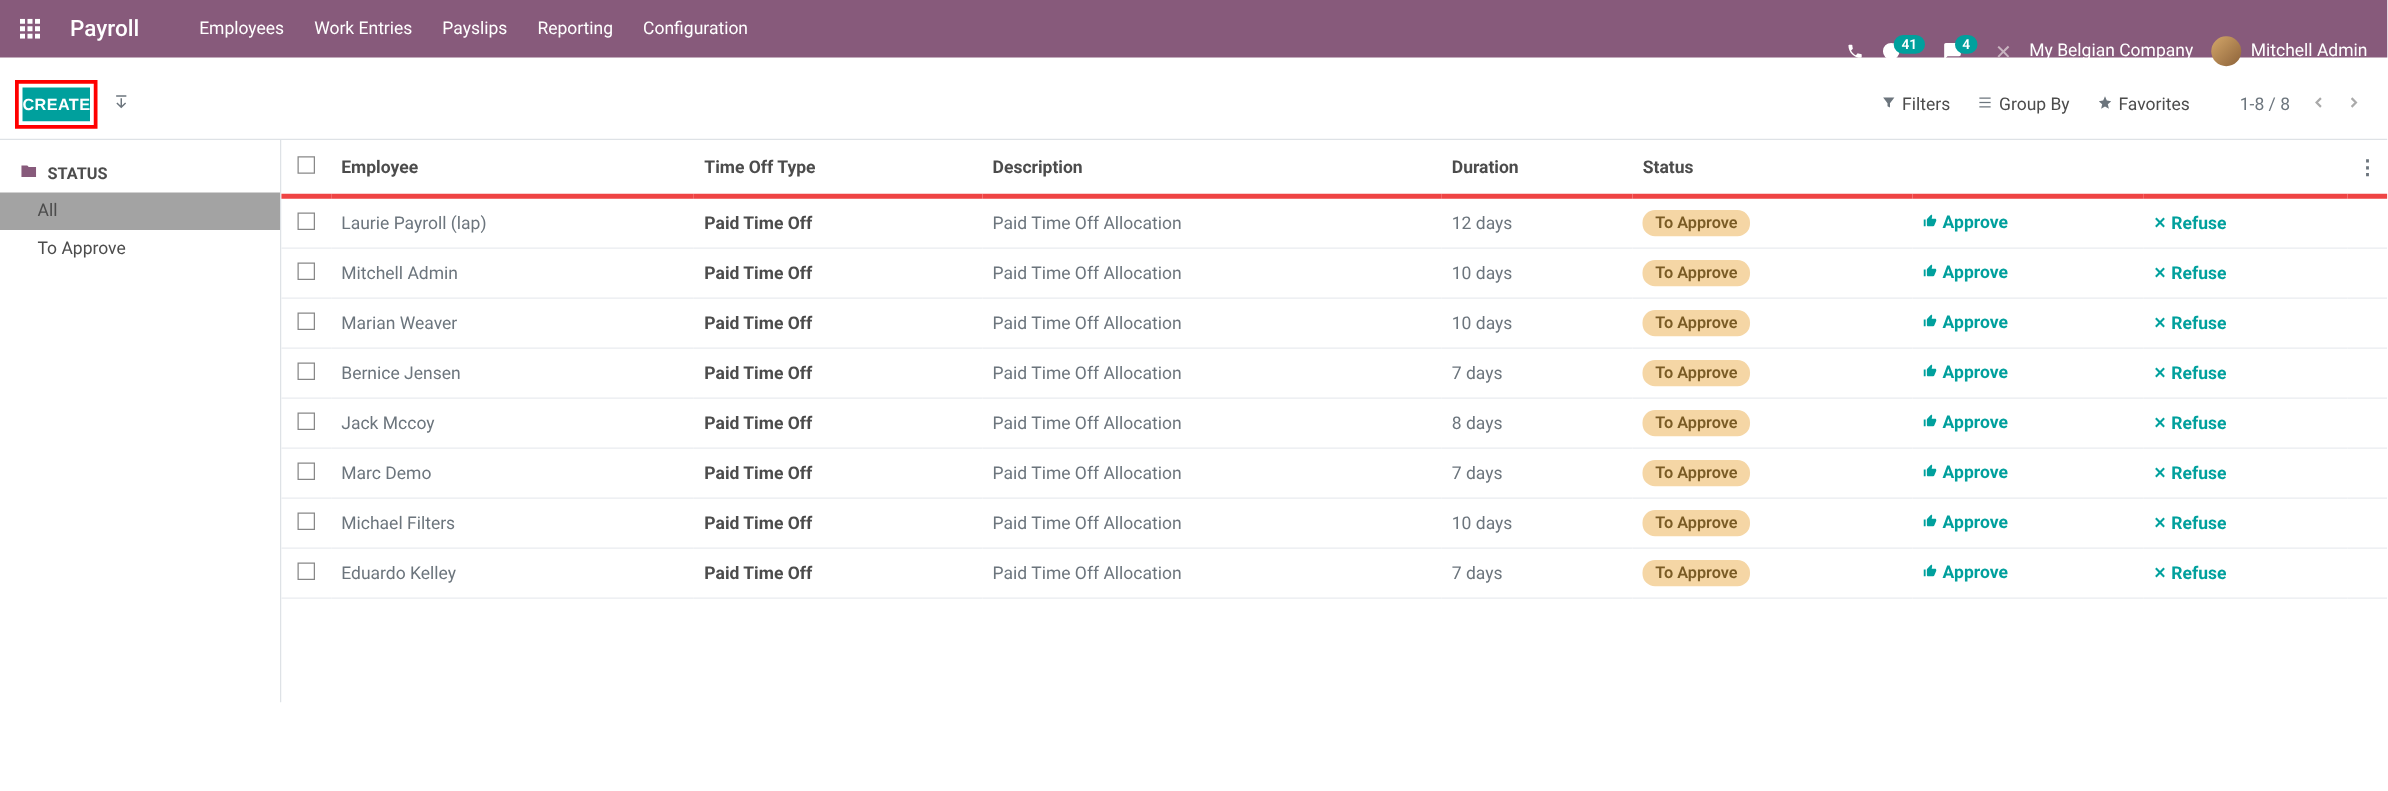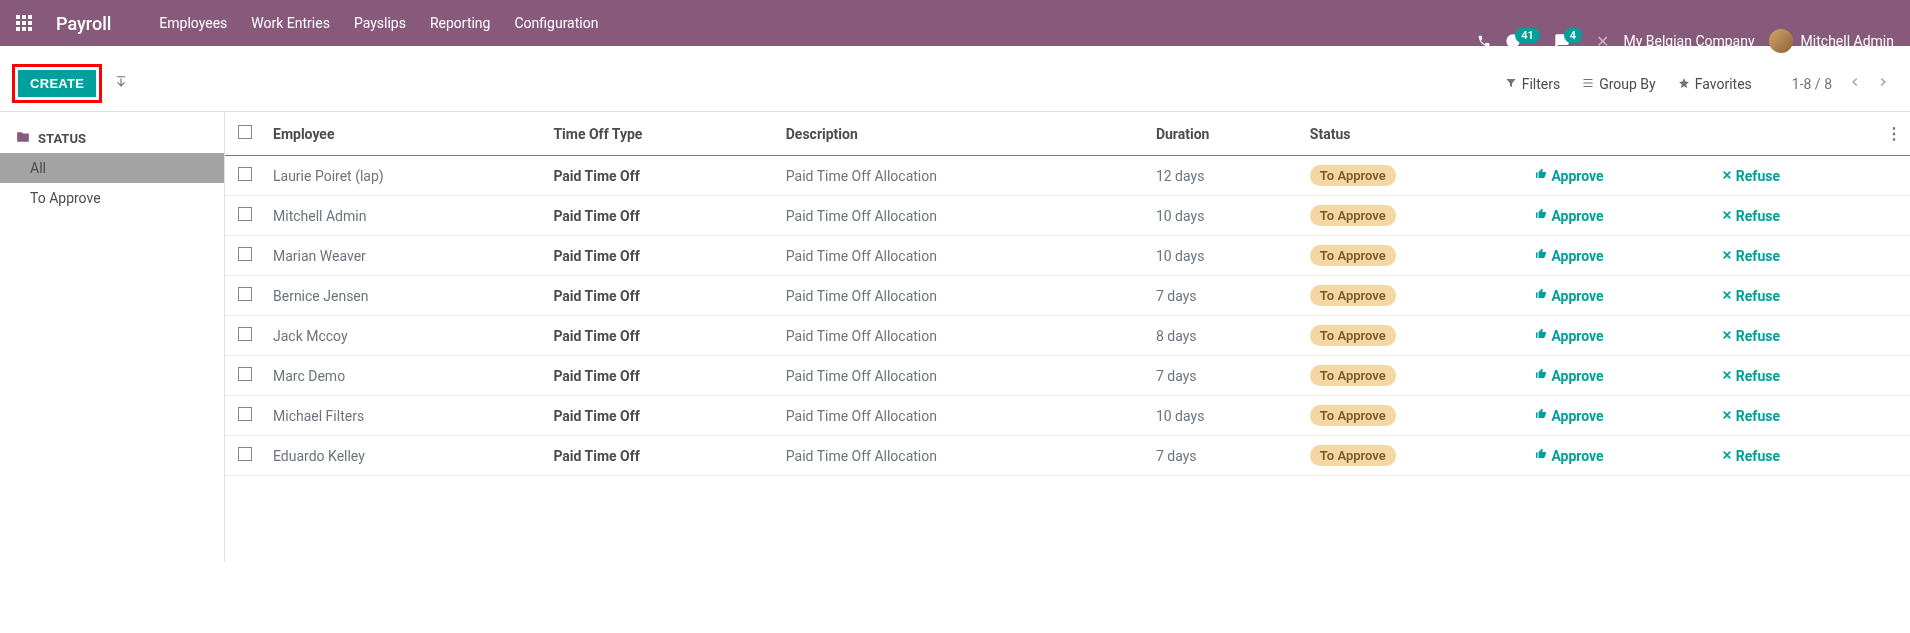--- a/index.html
+++ b/index.html
@@ -28,42 +28,42 @@
   .breadcrumb .link { color: #00a09d; cursor: pointer; }
   .breadcrumb .sep { color: #888; }
   .breadcrumb .active { color: #6c757d; }
   .search-area { margin-left: auto; flex: 0 0 50%; max-width: 780px; display: flex; align-items: center; border-bottom: 1px solid #ccc; }
   .search-area input { flex: 1; border: none; outline: none; font-size: 14px; padding: 4px 2px; background: transparent; }
   .search-area .mag { color: #6c757d; cursor: pointer; padding: 2px 4px; }
 
   .cp-bottom { display: flex; align-items: center; margin-top: 8px; padding-bottom: 8px; }
   .left-buttons { display: flex; align-items: center; gap: 6px; }
   .create-highlight { border: 3px solid #ff0000; padding: 3px; display: inline-block; }
-  .btn-create { background: #00a09d; color: #fff; font-weight: 700; font-size: 13px; border: none; padding: 6px 12px; cursor: pointer; letter-spacing: 0.3px; }
+  .btn-create { background: #00a09d; color: #fff; font-weight: 700; font-size: 13px; border: none; padding: 6px 0; cursor: pointer; letter-spacing: 0.3px; }
   .download-icon { color: #6c757d; cursor: pointer; font-size: 14px; padding: 4px 6px; }
   
   .search-options { display: flex; gap: 22px; margin-left: auto; margin-right: 40px; }
   .search-opt { display: inline-flex; align-items: center; gap: 5px; color: #4c4c4c; cursor: pointer; font-size: 14px; }
   .search-opt .oi { color: #6c757d; }
   
   .pager-area { display: flex; align-items: center; gap: 12px; color: #6c757d; font-size: 14px; }
   .pager-arrows { display: flex; gap: 6px; }
   .pager-arrows span { cursor: pointer; color: #aaa; padding: 2px 4px; }
 
   
   .main { display: flex; border-top: 1px solid #dee2e6; }
   .sidebar { width: 225px; border-right: 1px solid #dee2e6; padding: 12px 0; min-height: 450px; }
   .sb-header { display: flex; align-items: center; gap: 8px; padding: 6px 16px; font-weight: 700; color: #4c4c4c; text-transform: uppercase; font-size: 13px; }
   .sb-header .folder { color: #875a7b; }
   .sb-item { padding: 7px 16px 7px 30px; cursor: pointer; color: #4c4c4c; font-size: 14px; }
   .sb-item.active { background: #a3a3a3; font-weight: 400; }
   
   .list-view { flex: 1; overflow-x: auto; }
   table { width: 100%; border-collapse: collapse; }
-  thead th { text-align: left; font-weight: 700; font-size: 14px; color: #4c4c4c; padding: 12px 8px; border-bottom: 1px solid #ef4444; white-space: nowrap; }
+  thead th { text-align: left; font-weight: 700; font-size: 14px; color: #4c4c4c; padding: 12px 8px; border-bottom: 4px solid #ef4444; white-space: nowrap; }
   tbody td { padding: 9px 8px; border-bottom: 1px solid #e9ecef; font-size: 14px; color: #4c4c4c; white-space: nowrap; }
   td.checkbox-cell, th.checkbox-cell { width: 40px; text-align: center; }
   .checkbox { width: 14px; height: 14px; border: 1.5px solid #888; display: inline-block; cursor: pointer; }
   .bold-cell { font-weight: 700; }
   .muted { color: #6c757d; }
   .status-badge { background: #f5d6a5; color: #7a5b25; font-weight: 600; padding: 3px 10px; border-radius: 10px; font-size: 13px; display: inline-block; }
   .action-link { color: #00a09d; cursor: pointer; display: inline-flex; align-items: center; gap: 4px; font-weight: 700; font-size: 14px; }
   .action-link .ico { font-size: 12px; }
   th.options-cell, td.options-cell { width: 30px; text-align: center; }
   .kebab { color: #6c757d; cursor: pointer; font-size: 16px; }
@@ -195,21 +195,21 @@
           <th>Duration</th>
           <th>Status</th>
           <th></th>
           <th></th>
           <th class="options-cell"><span class="kebab">⋮</span></th>
         </tr>
       </thead>
       <tbody id="table-body">
           <tr>
             <td class="checkbox-cell"><span class="checkbox"></span></td>
-            <td class="muted">Laurie Poiret (lap)</td>
+            <td class="muted">Laurie Payroll (lap)</td>
             <td class="bold-cell">Paid Time Off</td>
             <td class="muted">Paid Time Off Allocation</td>
             <td class="muted">12 days</td>
             <td><span class="status-badge">To Approve</span></td>
             <td><span class="action-link"><span class="ico"><svg width="12" height="12" viewBox="0 0 24 24" fill="#00a09d">
                     <path d="M2 20h3V9H2v11zm20-10c0-1.1-.9-2-2-2h-5.3l.8-4.4c0-.4-.1-.8-.4-1.1L14 1 7.6 8c-.4.4-.6.9-.6 1.4V18c0 1.1.9 2 2 2h8c.8 0 1.5-.5 1.8-1.2l2.9-7c.2-.2.3-.5.3-.8v-1z"></path>
                   </svg></span>Approve</span></td>
             <td><span class="action-link"><span class="ico"><svg width="10" height="10" viewBox="0 0 24 24" fill="none" stroke="#00a09d" stroke-width="4">
                     <line x1="4" y1="4" x2="20" y2="20"></line>
                     <line x1="20" y1="4" x2="4" y2="20"></line>

